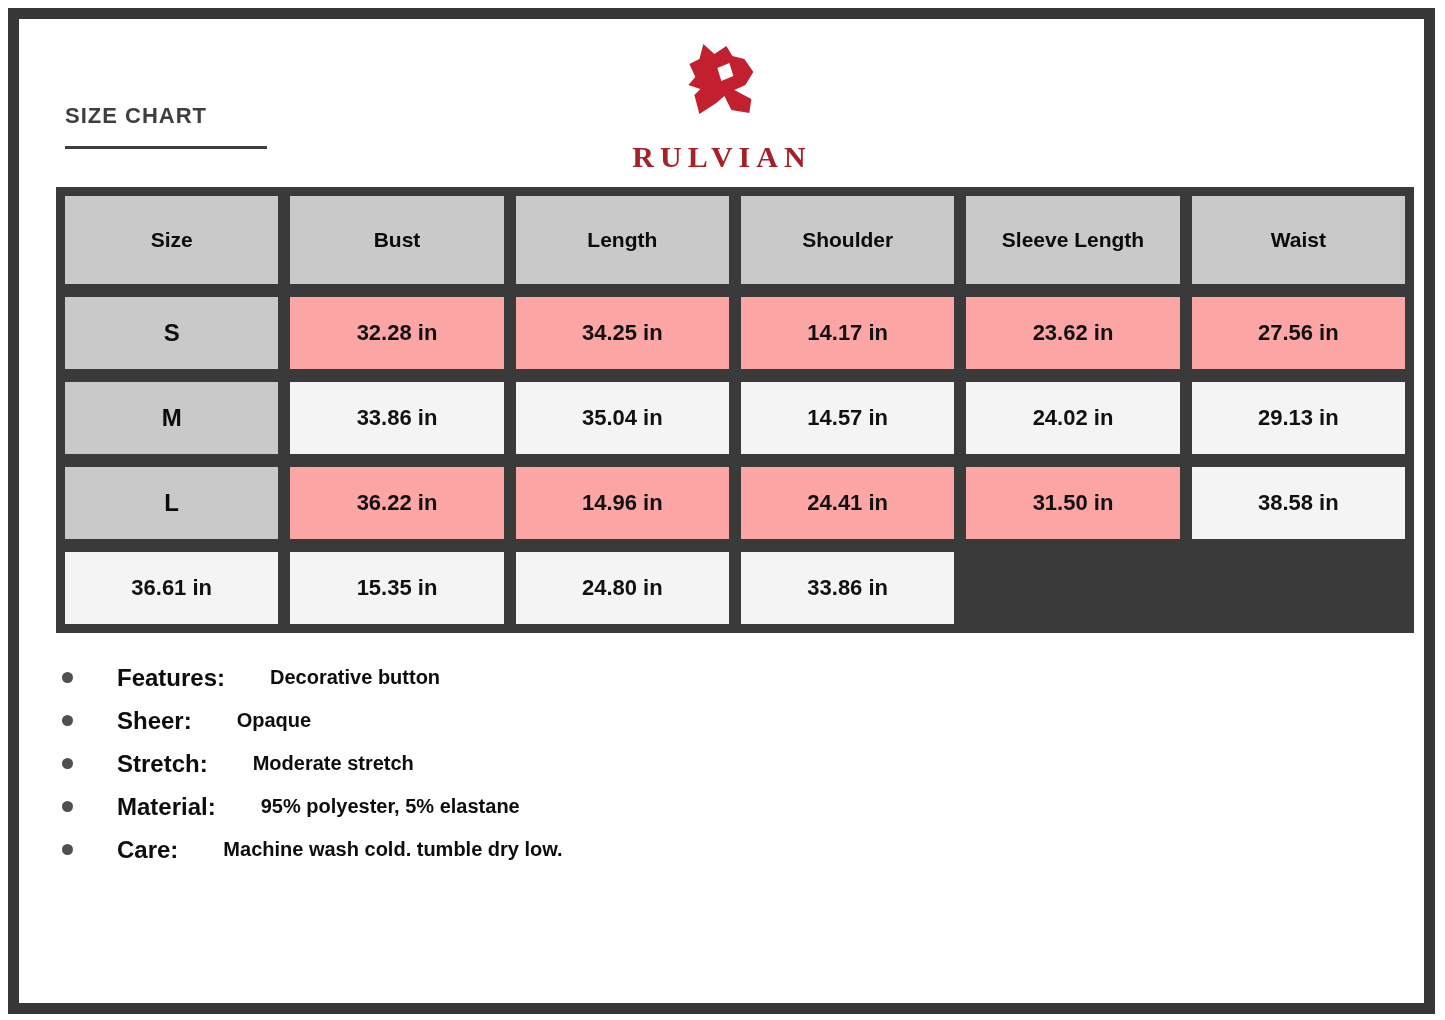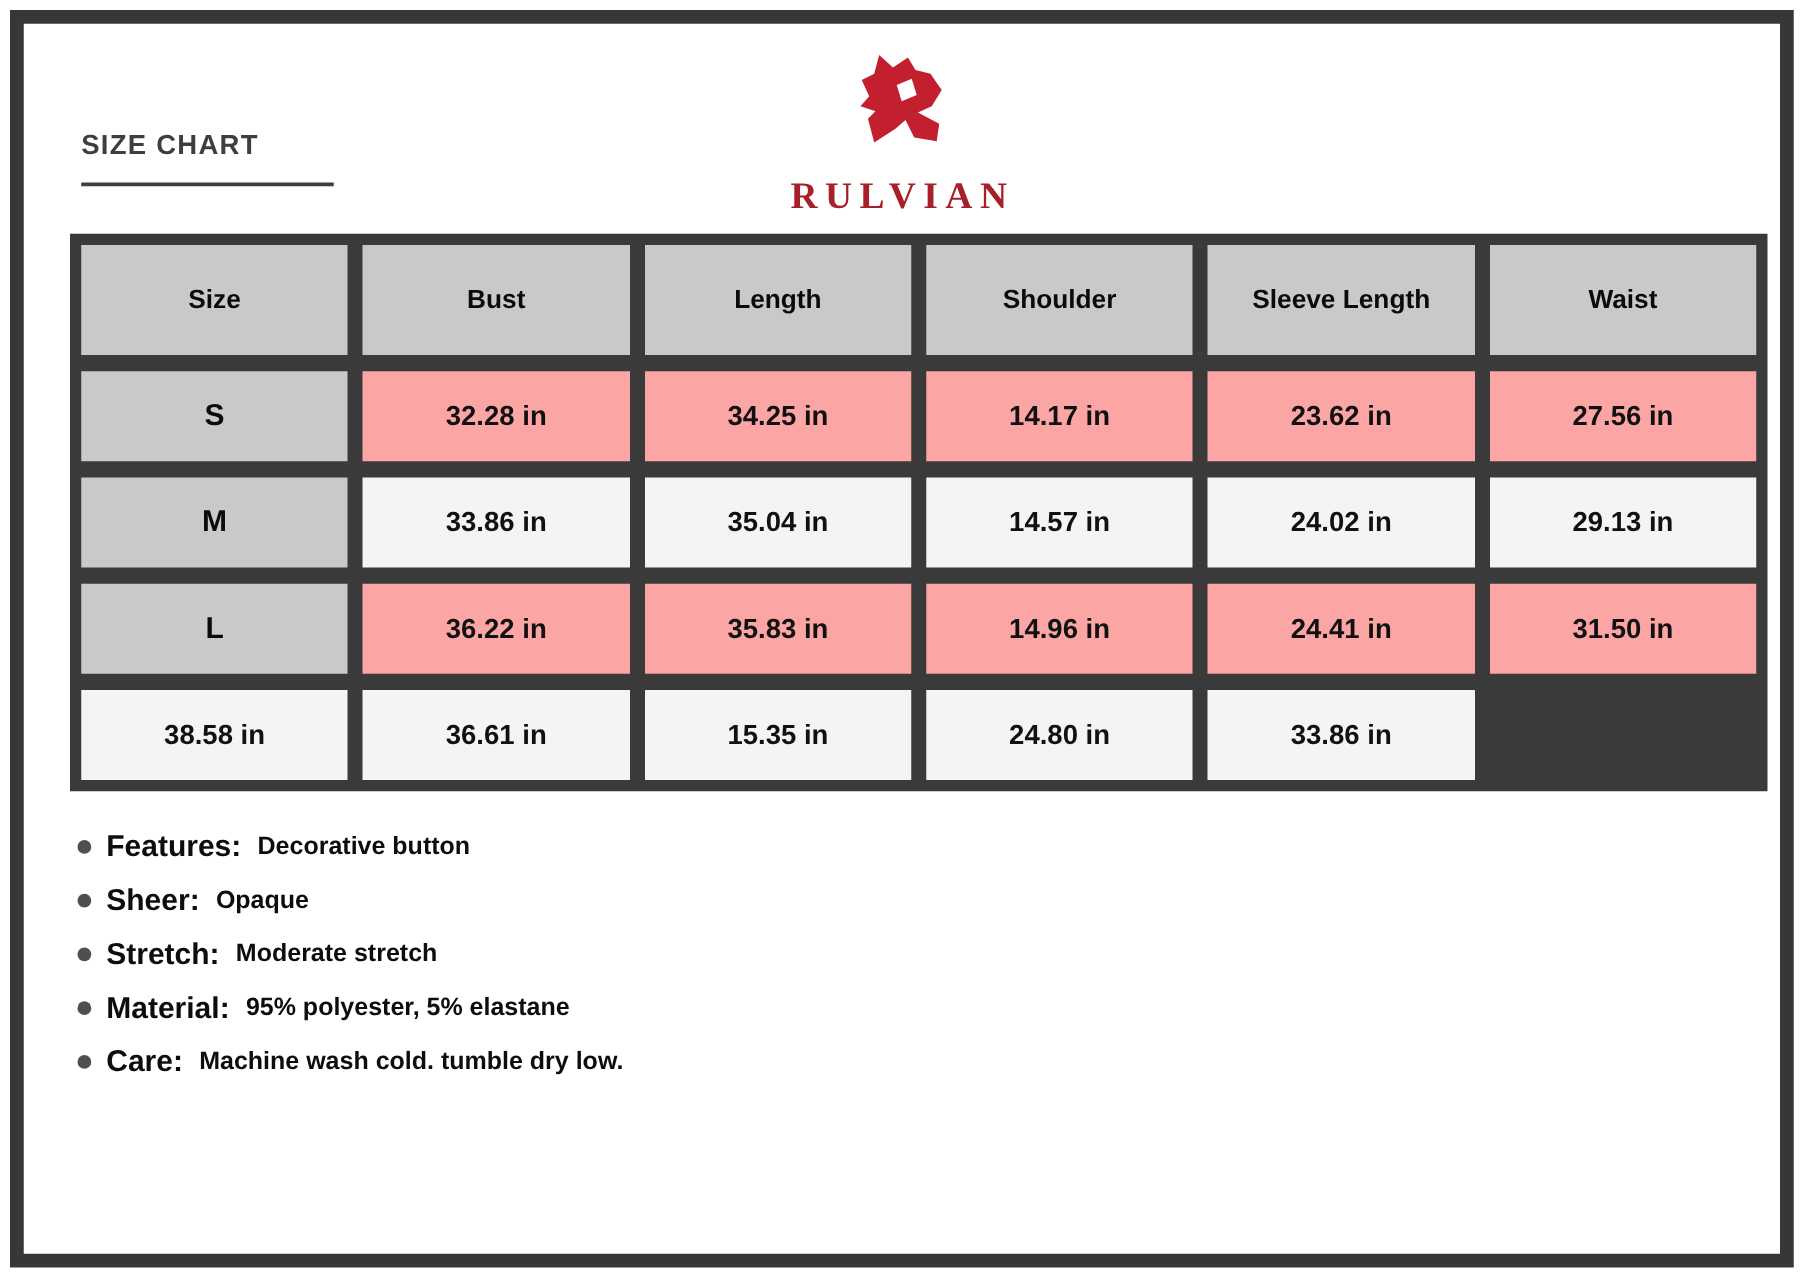--- a/index.html
+++ b/index.html
@@ -37,21 +37,21 @@
   }
   .cell{display:flex;align-items:center;justify-content:center;
         font-weight:bold;text-align:center;}
   .cell.head{background:#c9c9c9;font-size:21px;color:#0b0b0b;}
   .cell.size{background:#c9c9c9;font-size:24px;color:#0b0b0b;}
   .cell.val{font-size:22px;color:#111111;}
   .row-a{background:#fca5a5;}
   .row-b{background:#f4f4f4;}
   
   .details{position:absolute;left:62px;top:662px;margin:0;padding:0;list-style:none;}
-  .details li{display:flex;align-items:center;height:31px;margin-bottom:12px;}
+  .details li{display:flex;align-items:center;height:31px;margin-bottom:12px;gap:32px;}
   .dot{width:11px;height:11px;border-radius:50%;background:#4f4f4f;
        margin-right:12px;flex:0 0 auto;}
   .d-label{font-size:24px;font-weight:bold;color:#0d0d0d;white-space:nowrap;}
   .d-value{font-size:20px;font-weight:bold;color:#0d0d0d;margin-left:13px;white-space:nowrap;}
 </style>
 </head>
 <body>
 
 <div class="canvas">
 
@@ -91,21 +91,20 @@
 
     <div class="cell size">M</div>
     <div class="cell val row-b">33.86 in</div>
     <div class="cell val row-b">35.04 in</div>
     <div class="cell val row-b">14.57 in</div>
     <div class="cell val row-b">24.02 in</div>
     <div class="cell val row-b">29.13 in</div>
 
     <div class="cell size">L</div>
     <div class="cell val row-a">36.22 in</div>
-    <div class="cell val row-a">35.83 in</div>
     <div class="cell val row-a">14.96 in</div>
     <div class="cell val row-a">24.41 in</div>
     <div class="cell val row-a">31.50 in</div>
 
     <div class="cell val row-b">38.58 in</div>
     <div class="cell val row-b">36.61 in</div>
     <div class="cell val row-b">15.35 in</div>
     <div class="cell val row-b">24.80 in</div>
     <div class="cell val row-b">33.86 in</div>
   </div>

